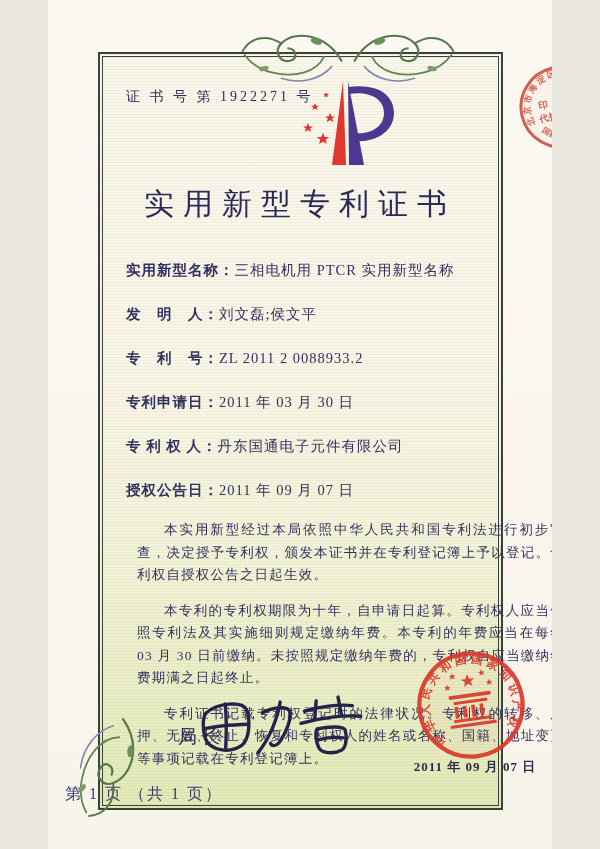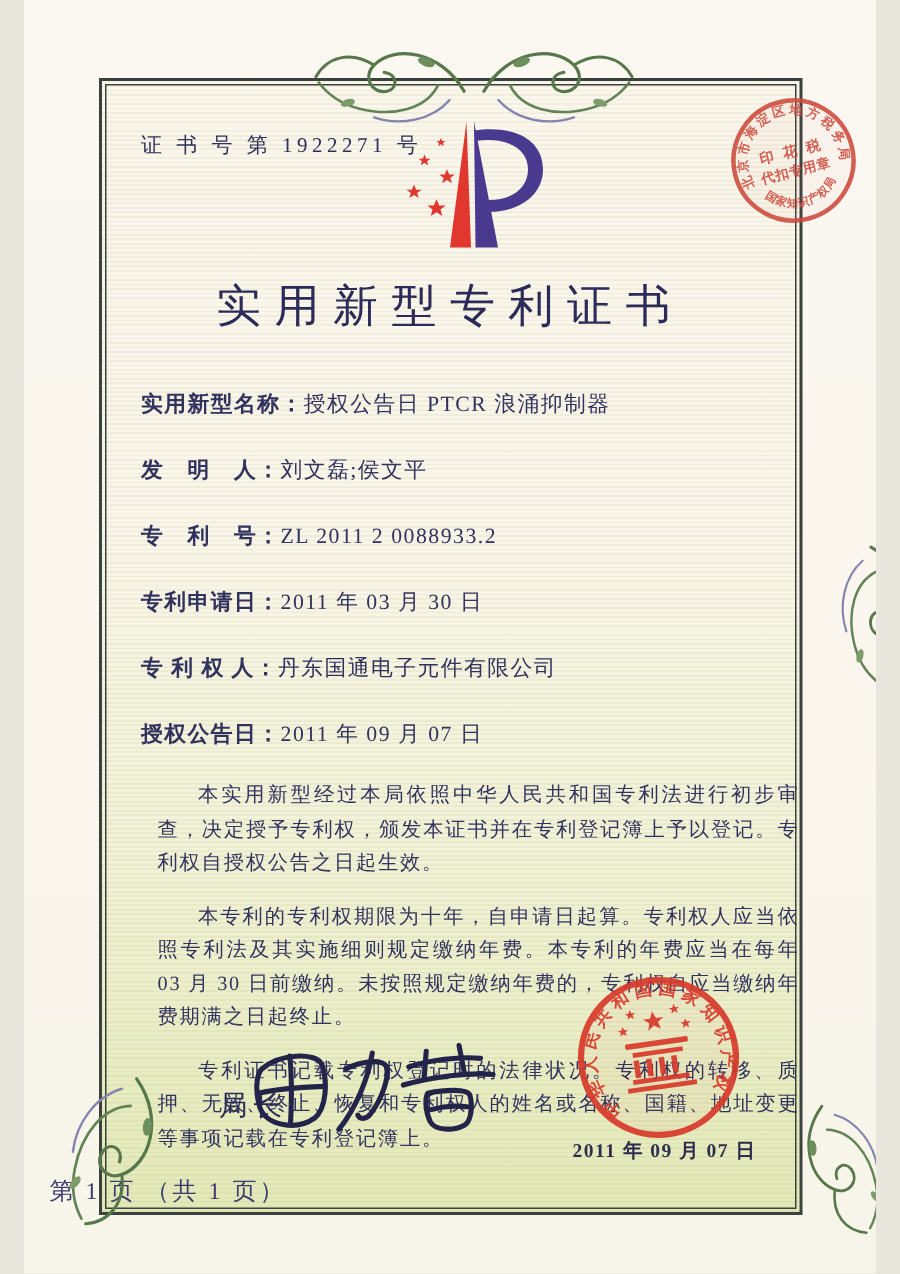--- a/index.html
+++ b/index.html
@@ -1,17 +1,17 @@
 <!DOCTYPE html>
 <html><head>
 <meta charset="utf-8">
 <style>
   html,body{margin:0;padding:0;background:#e9e6de;}
   .page{
-    position:relative;width:568px;height:849px;margin:0 auto;
+    position:relative;width:504px;height:849px;margin:0 auto;
     background:linear-gradient(180deg,#fbf8f1 0%,#faf6ee 60%,#f7f4e9 100%);
     overflow:hidden;
     font-family:"Liberation Serif","DejaVu Serif",serif;
     color:#32325e;
   }
   .frame{
     position:absolute;left:50px;top:52px;right:49px;bottom:39px;
     border:2px solid #3a423d;
     background:
       repeating-linear-gradient(180deg, rgba(150,165,95,0.10) 0 1px, rgba(0,0,0,0) 1px 3px),
@@ -104,21 +104,21 @@
     <text font-size="7.5" font-weight="bold" fill="#cd4a3c" letter-spacing="0.5">
       <textPath href="#taxBottom">国家知识产权局</textPath>
     </text>
     <text x="51" y="48" text-anchor="middle" font-size="9.5" font-weight="bold" fill="#cd4a3c" letter-spacing="2">印 花 税</text>
     <text x="51" y="61" text-anchor="middle" font-size="9" font-weight="bold" fill="#cd4a3c" letter-spacing="0.5">代扣专用章</text>
   </svg>
 
   <div class="abs title">实用新型专利证书</div>
 
   <div class="abs fieldrow" style="top:260px">
-    <span class="lbl">实用新型名称：</span><span>授权公告日 PTCR 浪涌抑制器</span>
+    <span class="lbl">实用新型名称：</span><span>三相电机用 PTCR 实用新型名称</span>
   </div>
   <div class="abs fieldrow" style="top:304px">
     <span class="lbl">发　明　人：</span><span>刘文磊;侯文平</span>
   </div>
   <div class="abs fieldrow" style="top:348px">
     <span class="lbl">专　利　号：</span><span>ZL 2011 2 0088933.2</span>
   </div>
   <div class="abs fieldrow" style="top:392px">
     <span class="lbl">专利申请日：</span><span>2011 年 03 月 30 日</span>
   </div>

